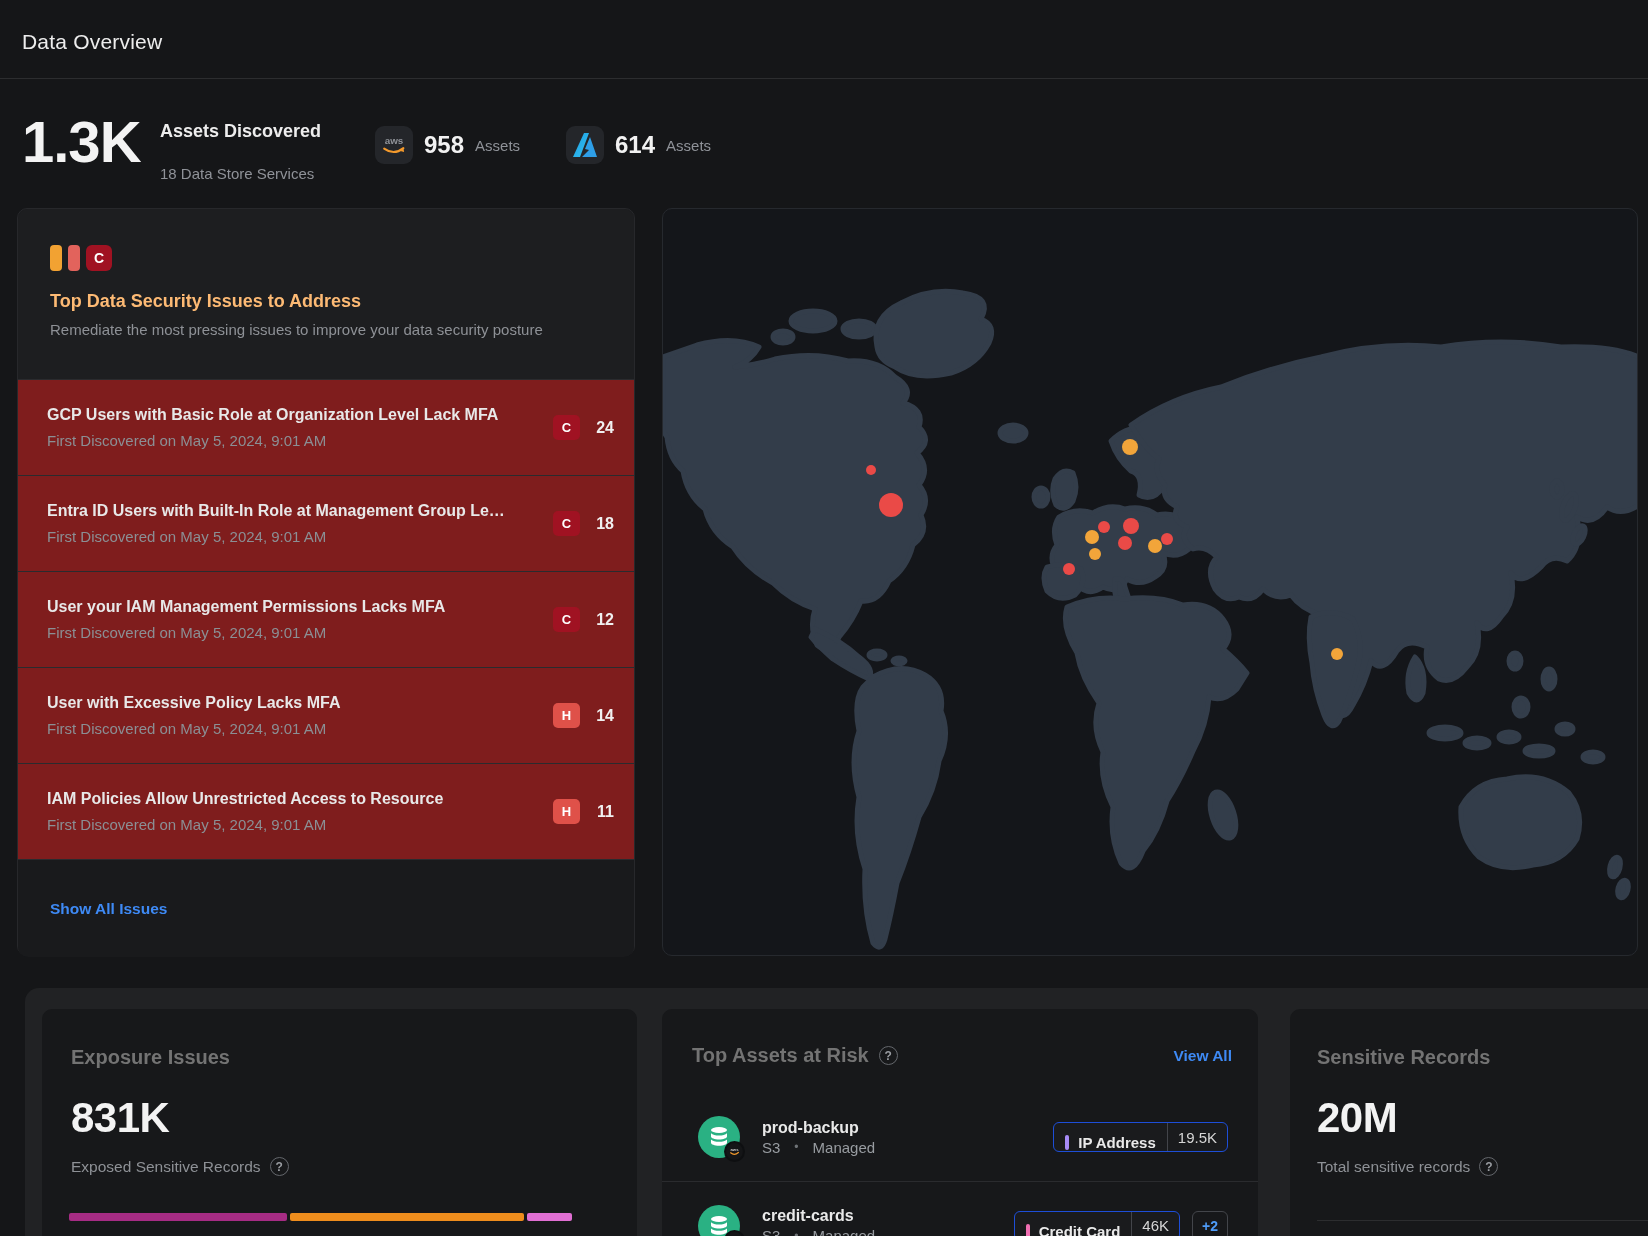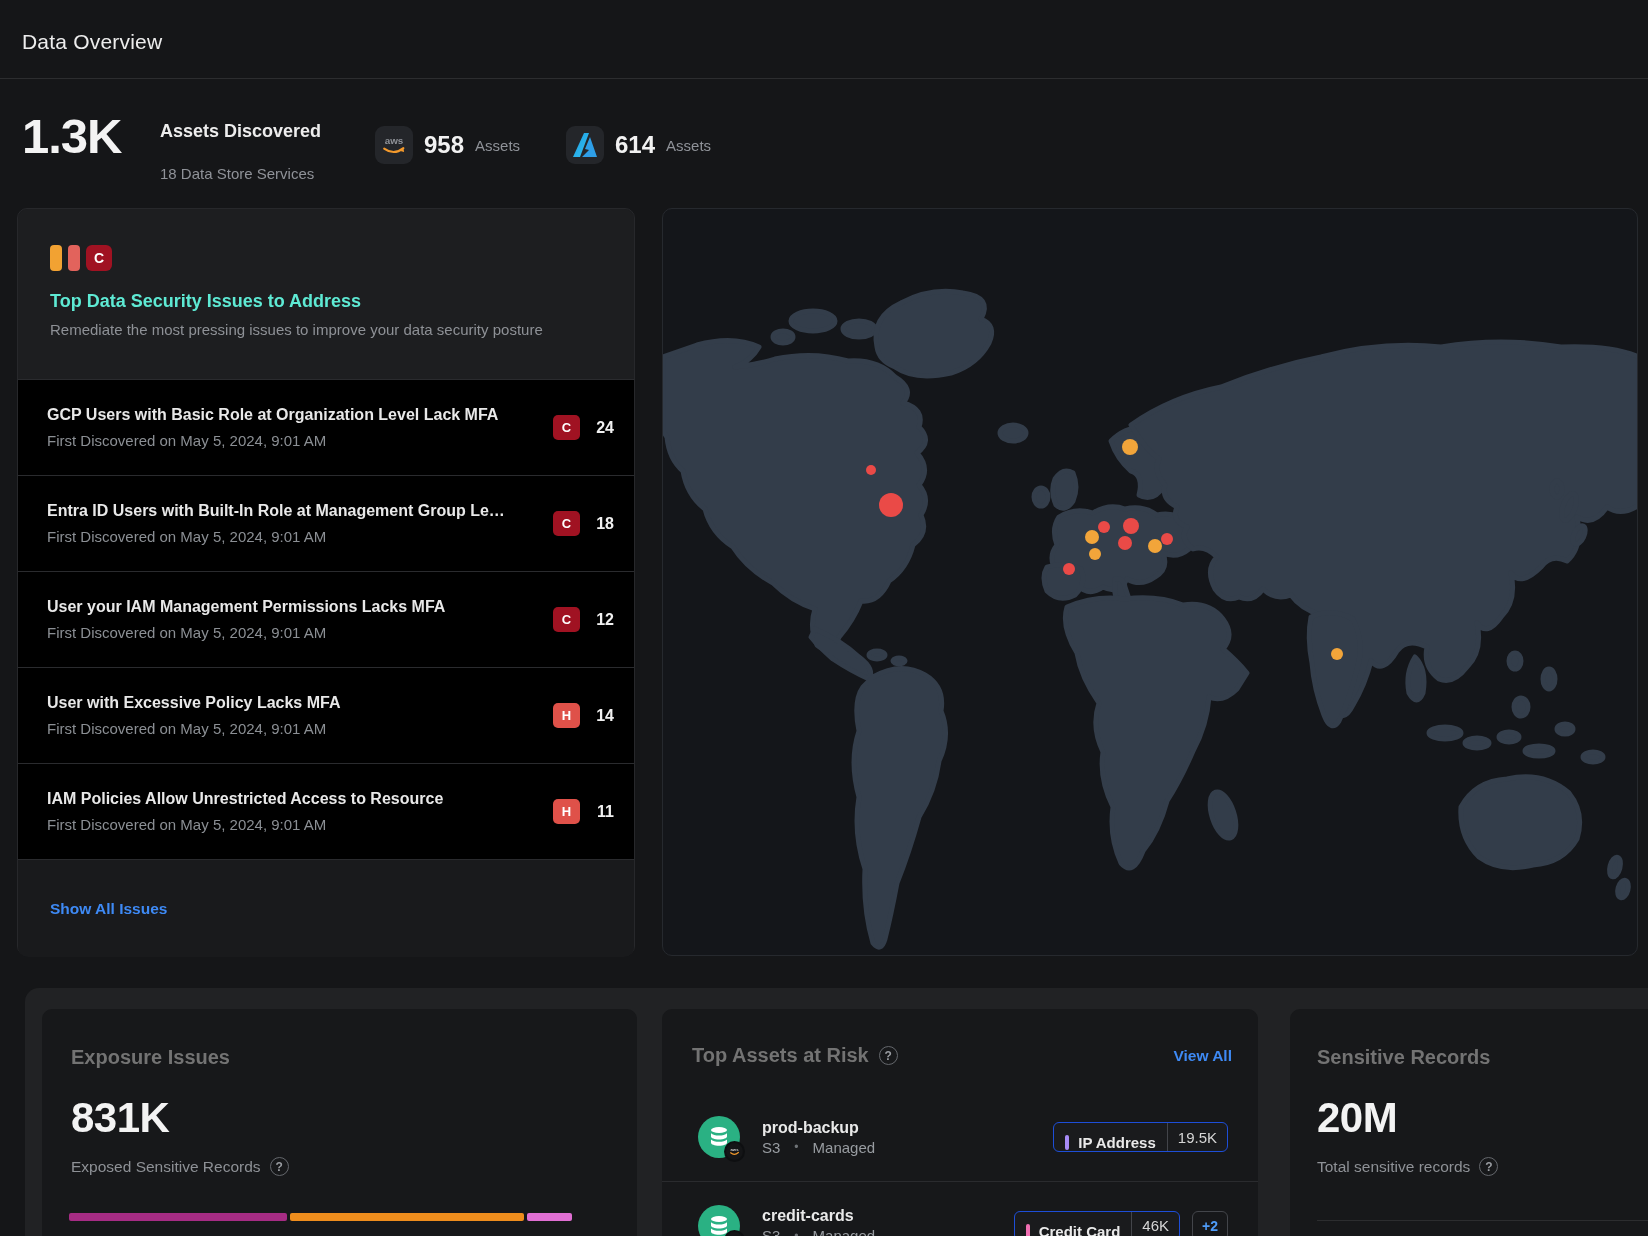--- a/index.html
+++ b/index.html
@@ -4,21 +4,21 @@
 <style>
   * { margin:0; padding:0; box-sizing:border-box; }
   html,body { background:#0e0e0f; }
   body { font-family:"Liberation Sans", sans-serif; }
   .stage { position:relative; width:1648px; height:1236px; background:#151618; overflow:hidden; color:#ececec; }
 
   
   .page-title { position:absolute; left:22px; top:30px; font-size:21px; font-weight:500; color:#ededed; letter-spacing:.2px; }
   .header-divider { position:absolute; left:0; top:78px; width:1648px; height:1px; background:#2c2d2f; }
 
-  .stat-big { position:absolute; left:22px; top:108px; font-size:49px; font-weight:700; color:#f3f3f3; letter-spacing:-1px;text-align:center; }
+  .stat-big { position:absolute; left:22px; top:108px; font-size:58px; font-weight:700; color:#f3f3f3; letter-spacing:-1px;text-align:center; }
   .stat-labels { position:absolute; left:160px; top:121px; }
   .stat-label { font-size:18px; font-weight:700; color:#ededed; }
   .stat-sublabel { margin-top:23px; font-size:15px; color:#8f9298; }
 
   .provider { position:absolute; top:126px; display:flex; align-items:center; gap:9px; }
   .provider.aws { left:375px; }
   .provider.azure { left:566px; }
   .provider-icon { width:38px; height:38px; border-radius:9px; background:#24262a; display:flex; align-items:center; justify-content:center; }
   .provider-count { font-size:24px; font-weight:700; color:#f2f2f2; margin-left:2px; }
   .provider-unit { font-size:15px; color:#8f9298; margin-left:2px; }
@@ -28,24 +28,24 @@
   .issues-card { left:17px; top:208px; width:618px; height:748px; background:#1c1d1f; border:1px solid #27282b; }
   .map-card { left:662px; top:208px; width:976px; height:748px; background:#14161a; border:1px solid #26292e; overflow:hidden; }
 
   
   .issues-header { height:170px; padding:36px 30px 0 32px; background:#1d1e20; border-radius:10px 10px 0 0; }
   .icon-stack { display:flex; align-items:center; height:26px; }
   .stack-bar { width:12px; height:26px; border-radius:4px; margin-right:6px; }
   .stack-bar.orange { background:#f2a232; }
   .stack-bar.salmon { background:#e2635c; }
   .stack-c { width:26px; height:26px; border-radius:6px; background:#a01222; color:#fff; font-size:14px; font-weight:700; display:flex; align-items:center; justify-content:center; }
-  .issues-title { margin-top:20px; font-size:18px; font-weight:700; color:#5eead4; }
+  .issues-title { margin-top:20px; font-size:18px; font-weight:700; color:#fdba74; }
   .issues-subtitle { margin-top:9px; font-size:15px; color:#8e9196; }
 
-  .issues-rows { background:#000000; }
+  .issues-rows { background:#7f1d1d; }
   .issue-row { height:96px; display:flex; align-items:center; padding:0 20px 0 29px; border-top:1px solid #2a2b2e; }
   .issue-text { flex:1; min-width:0; padding-right:14px; }
   .issue-title { font-size:16px; font-weight:600; color:#e8e8e8; white-space:nowrap; overflow:hidden; }
   .issue-sub { margin-top:8px; font-size:15px; color:#8b8f94; }
   .sev-badge { width:27px; height:25px; border-radius:5px; color:#fff; font-size:13px; font-weight:700; display:flex; align-items:center; justify-content:center; flex:none; }
   .issue-count { width:34px; text-align:right; font-size:16px; font-weight:700; color:#f0f0f0; flex:none; }
 
   .issues-footer { height:98px; background:#191a1c; border-top:1px solid #2a2b2e; border-radius:0 0 10px 10px; display:flex; align-items:center; padding-left:32px; }
   .link { color:#3e8af5; font-size:15.5px; font-weight:600; cursor:pointer; }
 

